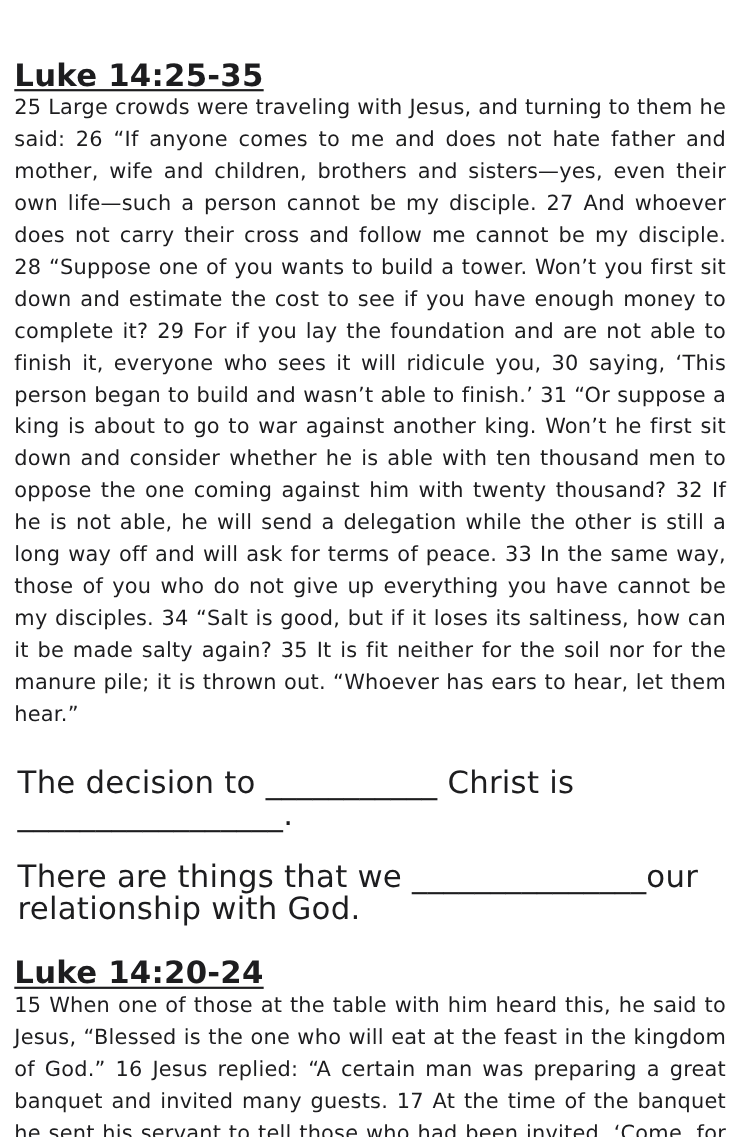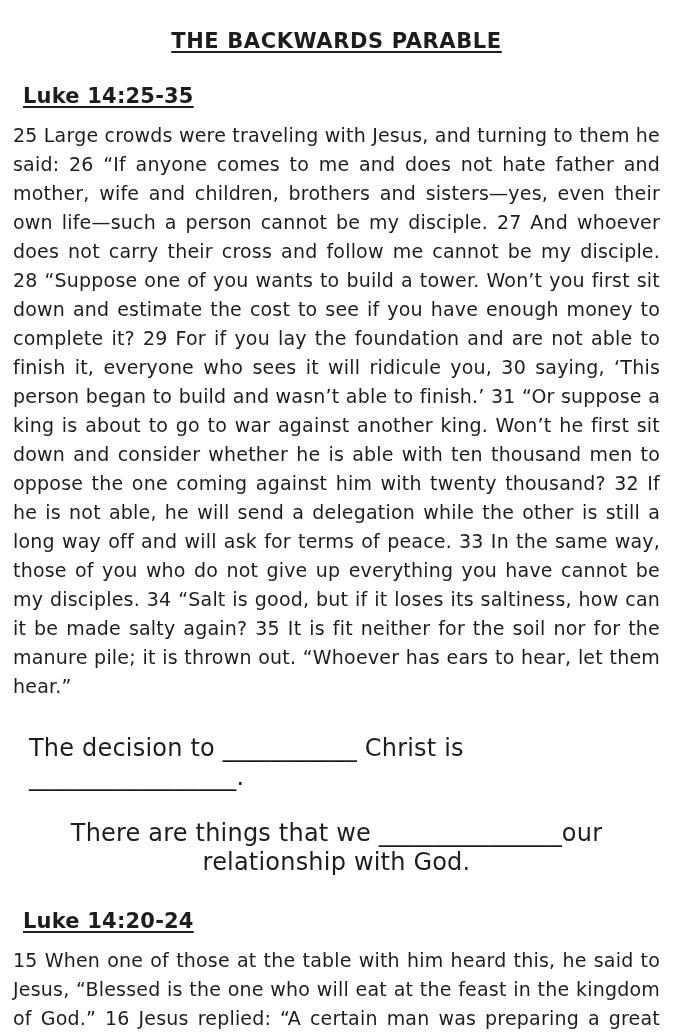--- a/index.html
+++ b/index.html
@@ -23,55 +23,54 @@
     font-size: 21px;
     line-height: 28px;
     font-weight: 700;
     letter-spacing: 0.6px;
     text-decoration: underline;
     text-underline-offset: 3px;
     text-decoration-thickness: 1.5px;
     margin: 0;
   }
   .section-heading {
-    font-size: 21px;
+    font-size: 28px;
     line-height: 29px;
     font-weight: 700;
     letter-spacing: 0.2px;
     text-decoration: underline;
     text-underline-offset: 3px;
     text-decoration-thickness: 1.5px;
-    margin: 10px;
+    margin: 0;
   }
   .heading-1 { margin-top: 27px; }
   .heading-2 { margin-top: 30px; }
   .scripture {
     margin: 1px 0 0 0;
     font-size: 19px;
     line-height: 29px;
     letter-spacing: 0.2px;
     text-align: justify;
     text-justify: inter-word;
   }
   .question {
-    margin: 16px;
-    font-size: 24px;
+    margin: 3px;
+    font-size: 28px;
     line-height: 29px;
     letter-spacing: 0.2px;
     text-align: left;
   }
   .question-1 { margin-top: 33px; }
-  .question-2 { margin-top: 27px; text-align: center; }
+  .question-2 { margin-top: 27px; }
 </style>
 </head>
 <body>
 
 <div class="page">
 
-  <h1 class="doc-title">THE BACKWARDS PARABLE</h1>
 
   <h2 class="section-heading heading-1">Luke 14:25-35</h2>
 
   <p class="scripture">25 Large crowds were traveling with Jesus, and turning to them he said: 26 “If anyone comes to me and does not hate father and mother, wife and children, brothers and sisters—yes, even their own life—such a person cannot be my disciple. 27 And whoever does not carry their cross and follow me cannot be my disciple. 28 “Suppose one of you wants to build a tower. Won’t you first sit down and estimate the cost to see if you have enough money to complete it? 29 For if you lay the foundation and are not able to finish it, everyone who sees it will ridicule you, 30 saying, ‘This person began to build and wasn’t able to finish.’ 31 “Or suppose a king is about to go to war against another king. Won’t he first sit down and consider whether he is able with ten thousand men to oppose the one coming against him with twenty thousand? 32 If he is not able, he will send a delegation while the other is still a long way off and will ask for terms of peace. 33 In the same way, those of you who do not give up everything you have cannot be my disciples. 34 “Salt is good, but if it loses its saltiness, how can it be made salty again? 35 It is fit neither for the soil nor for the manure pile; it is thrown out. “Whoever has ears to hear, let them hear.”</p>
 
   <p class="question question-1">The decision to ___________ Christ is _________________.</p>
 
   <p class="question question-2">There are things that we _______________our relationship with God.</p>
 
   <h2 class="section-heading heading-2">Luke 14:20-24</h2>

